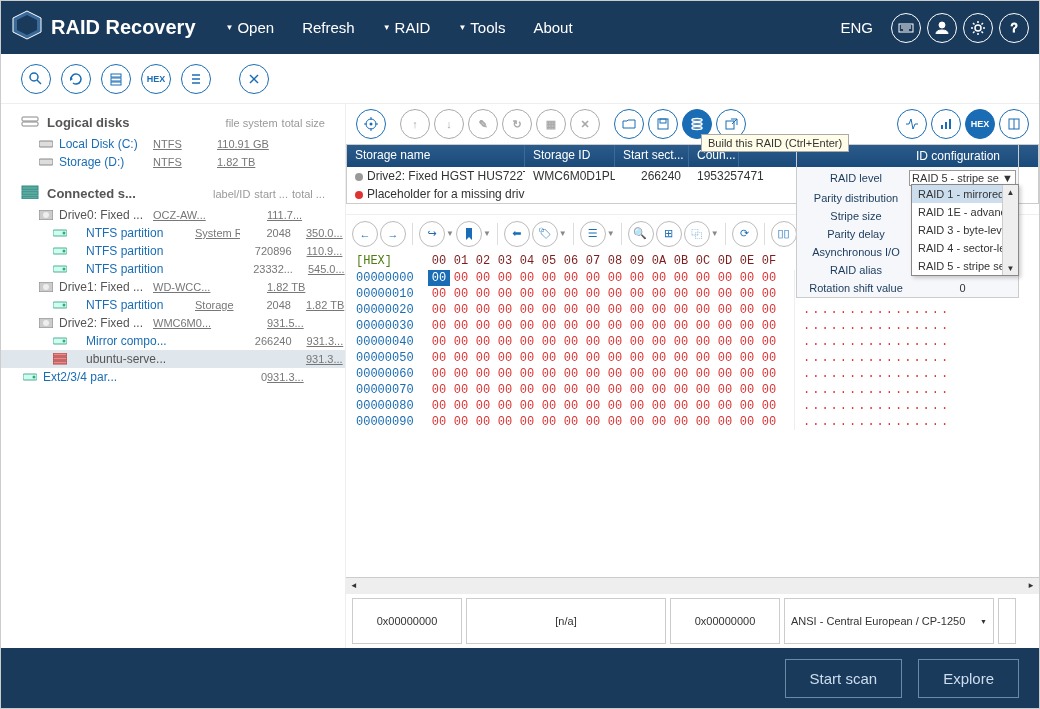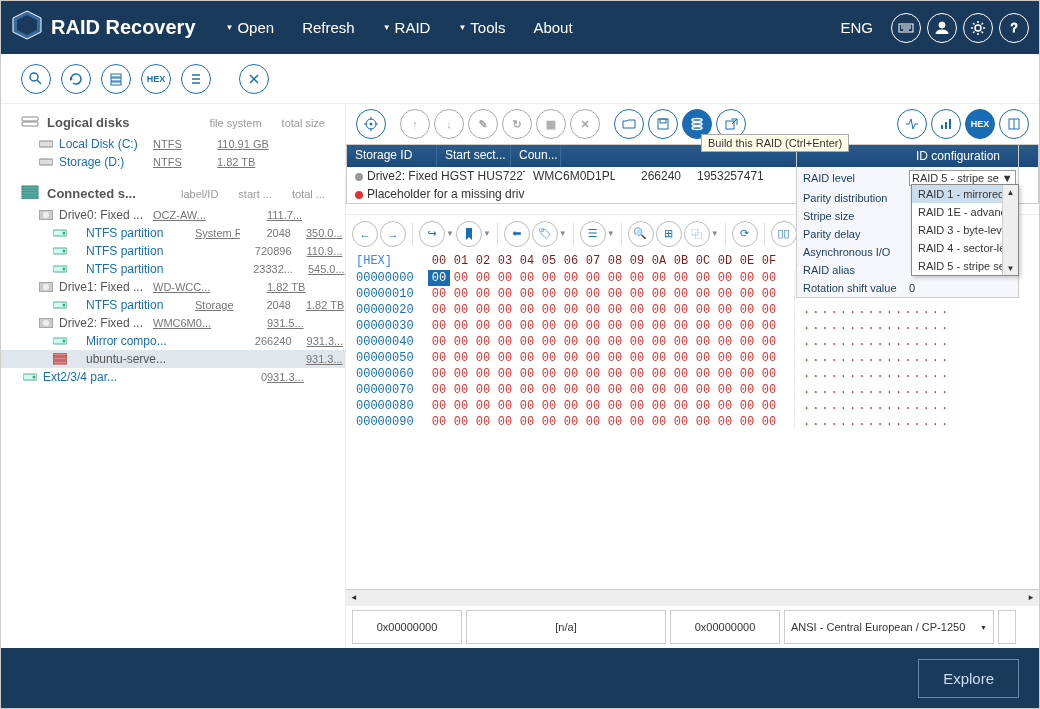--- a/index.html
+++ b/index.html
@@ -23,21 +23,21 @@
 .tb-btn.disabled { border-color: #aaa; color: #aaa; }
 .tb-btn.filled { background: #1a6db5; color: #fff; }
 .tb-btn svg { width: 14px; height: 14px; }
 
 
 .main { display: flex; height: calc(100% - 53px - 50px - 60px); }
 .sidebar { width: 345px; border-right: 1px solid #eee; overflow: hidden; padding-top: 6px; }
 .content { flex: 1; display: flex; flex-direction: column; overflow: hidden; position: relative;}
 
 .section-header { display: flex; align-items: center; padding: 4px 20px; color: #555; font-weight: bold; font-size: 13px; gap: 8px; }
-.section-header .cols { margin-left: auto; display: flex; gap: 20px; color: #999; font-weight: normal; font-size: 11px;}
+.section-header .cols { margin-left: auto; display: flex; gap: 4px; color: #999; font-weight: normal; font-size: 11px;}
 .sh-icon svg { width: 18px; height: 14px; }
 
 .tree-row { display: flex; align-items: center; padding: 2px 0 2px 20px; font-size: 12px; height: 18px; }
 .tree-row.indent1 { padding-left: 36px; }
 .tree-row.indent2 { padding-left: 52px; gap: 15px; }
 .tree-row.selected { background: #dfe6ec; }
 .tree-row .ticon { width: 18px; margin-right: 4px; display:flex; align-items:center; justify-content:center;}
 .tree-row .name { flex: 0 0 110px; overflow: hidden; text-overflow: ellipsis; white-space: nowrap; color: #1a6db5; }
 .tree-row.phys .name { color: #555; }
 .tree-row .c1 { width: 64px; text-align: left; color: #777; font-size: 11px; overflow:hidden; white-space:nowrap;text-decoration:underline;}
@@ -57,57 +57,57 @@
 .grid-header .gh:last-child { border-right: none;}
 .grid-body .grow { display: flex; padding: 2px 0; font-size: 12px; align-items:center;}
 .grid-body .gc { padding: 0 8px; overflow:hidden; white-space:nowrap;}
 .dot { width:8px;height:8px;border-radius:50%;display:inline-block;margin-right:4px;vertical-align:middle;}
 .dot.gray{background:#999;}
 .dot.red{background:#d33;}
 
 
 .config-panel { position: absolute; right: 20px; top: 40px; width: 223px; background: #f5f7fa; border: 1px solid #ccc; z-index: 20; font-size:11px;}
 .config-header { background: linear-gradient(#2b5b8a,#1a4a7a); color: #fff; padding: 4px 18px 4px 8px; font-size: 12px; text-align:right;}
-.config-row { display: flex; padding: 3px 2px; align-items:center;}
+.config-row { display: flex; padding: 3px 2px; align-items:center;text-align:center;}
 .config-row .clbl { flex: 0 0 110px; color: #1a3a5c; padding-left:4px;}
 .config-row .cval { flex: 1; color: #333; }
 .config-row select, .config-row .sel { width: 100%; font-size: 11px; border:1px solid #999; background:#fff; padding:1px 2px;}
 
 .dropdown { position: absolute; right: 20px; top: 80px; width: 108px; background: #fff; border: 1px solid #888; z-index: 30; font-size: 11px; box-shadow: 2px 2px 4px rgba(0,0,0,0.2);}
 .dropdown .ditem { padding: 3px 6px; cursor:pointer; white-space:nowrap; overflow:hidden;}
 .dropdown .ditem.sel { background: #cde; }
 .dropdown .dscroll { position:absolute; right:0; top:0; bottom:0; width:16px; background:#eee; border-left:1px solid #ccc;}
 .dropdown .dscroll .arr{height:14px;display:flex;align-items:center;justify-content:center;font-size:8px;}
 
 
 .hex-toolbar { height: 38px; display: flex; align-items: center; padding: 0 6px; gap: 2px; border-top:1px solid #eee; margin-top: 10px;}
 .hex-toolbar .sep { width:1px; height:22px; background:#ddd; margin:0 4px;}
 .hb { width:26px;height:26px;border:1px solid #bbb;border-radius:50%;display:flex;align-items:center;justify-content:center;cursor:pointer;color:#1a6db5;font-size:11px;background:#fff;}
 .hb-wrap{display:flex;align-items:center;gap:1px;}
 
 
 .hex-view { flex:1; display:flex; flex-direction:column; overflow:hidden; font-family: "Consolas","Courier New",monospace; font-size: 12px; }
 .hex-header-row { display:flex; padding: 2px 10px; color:#555;}
-.hex-header-row .haddr{width:72px;color:#3b82f6;}
+.hex-header-row .haddr{width:72px;color:#4d7c0f;}
 .hex-header-row .hcols{letter-spacing:0; color:#7f1d1d;}
 .hex-header-row .hcols span{display:inline-block;width:22px;text-align:center;}
 .hex-header-row .hpage{margin-left:auto;color:#888;display:flex;gap:6px;align-items:center;padding-right:30px;}
 .hex-body { overflow:hidden; position:relative; flex:1;}
 .hex-row { display:flex; padding: 0 10px; line-height:16px;}
 .hex-row .haddr{width:72px;color:#1a6db5;}
 .hex-row .hbytes span{display:inline-block;width:22px;text-align:center;color:#d33;}
 .hex-row .hbytes span.sel{background:#1a6db5;color:#fff;}
 .hex-row .hascii{margin-left:14px;color:#d33;letter-spacing:2px;border-left:1px solid #eee;padding-left:8px;}
 .hex-scroll-h{height:16px;background:#eee;border-top:1px solid #ccc;display:flex;}
 .hex-scroll-h .arr{width:16px;display:flex;align-items:center;justify-content:center;font-size:8px;}
 .hex-scroll-h .track{flex:1;}
 
 
 .status { display:flex; gap:4px; padding: 4px 6px; font-size:11px; border-top:1px solid #eee;}
-.status .sbox{border:1px solid #ccc; padding:10px 6px; text-align:center;}
+.status .sbox{border:1px solid #ccc; padding:16px 6px; text-align:center;}
 .status .sbox.w1{width:110px;}
 .status .sbox.w2{flex:0 0 200px;}
 .status .sbox.sel{flex:0 0 210px;text-align:left;display:flex;align-items:center;}
 .status .sbox.sel::after{content:"▼";font-size:7px;margin-left:auto;}
 .status .sq{width:18px;border:1px solid #ccc;}
 
 
 .footer { height: 60px; background: #1a3a5c; display: flex; align-items: center; justify-content: flex-end; padding: 0 20px; gap: 16px;}
 .footer-btn { border: 1px solid #6a8aaa; color: #cde; background: transparent; padding: 10px 24px; font-size: 15px; cursor:pointer;}
 </style>
@@ -466,20 +466,21 @@
               <rect x="2" y="2" width="10" height="10" fill="none" stroke="#1a6db5"></rect>
               <line x1="7" y1="2" x2="7" y2="12" stroke="#1a6db5"></line>
             </svg>
           </div>
       </div>
       <div class="tooltip">Build this RAID (Ctrl+Enter)</div>
     </div>
 
     <div class="grid">
       <div class="grid-header">
+        <div class="gh" style="width:178px">Storage name</div>
         <div class="gh" style="width:90px">Storage ID</div>
         <div class="gh" style="width:74px">Start sect...</div>
         <div class="gh" style="width:50px">Coun...</div>
         <div class="gh" style="flex:1"></div>
       </div>
       <div class="grid-body" id="grid-body">
           <div class="grow">
             <div class="gc" style="width:178px"><span class="dot gray"></span>Drive2: Fixed HGST HUS722T1...</div>
             <div class="gc" style="width:90px">WMC6M0D1PLCA</div>
             <div class="gc" style="width:74px;text-align:right">266240</div>
@@ -661,14 +662,15 @@
       <div class="sbox w1">0x00000000</div>
       <div class="sbox w2">[n/a]</div>
       <div class="sbox w1">0x00000000</div>
       <div class="sbox sel">ANSI - Central European / CP-1250</div>
       <div class="sbox sq"></div>
     </div>
   </div>
 </div>
 
 <div class="footer">
+  <button class="footer-btn">Start scan</button>
   <button class="footer-btn">Explore</button>
 </div>
 
 </body></html>

